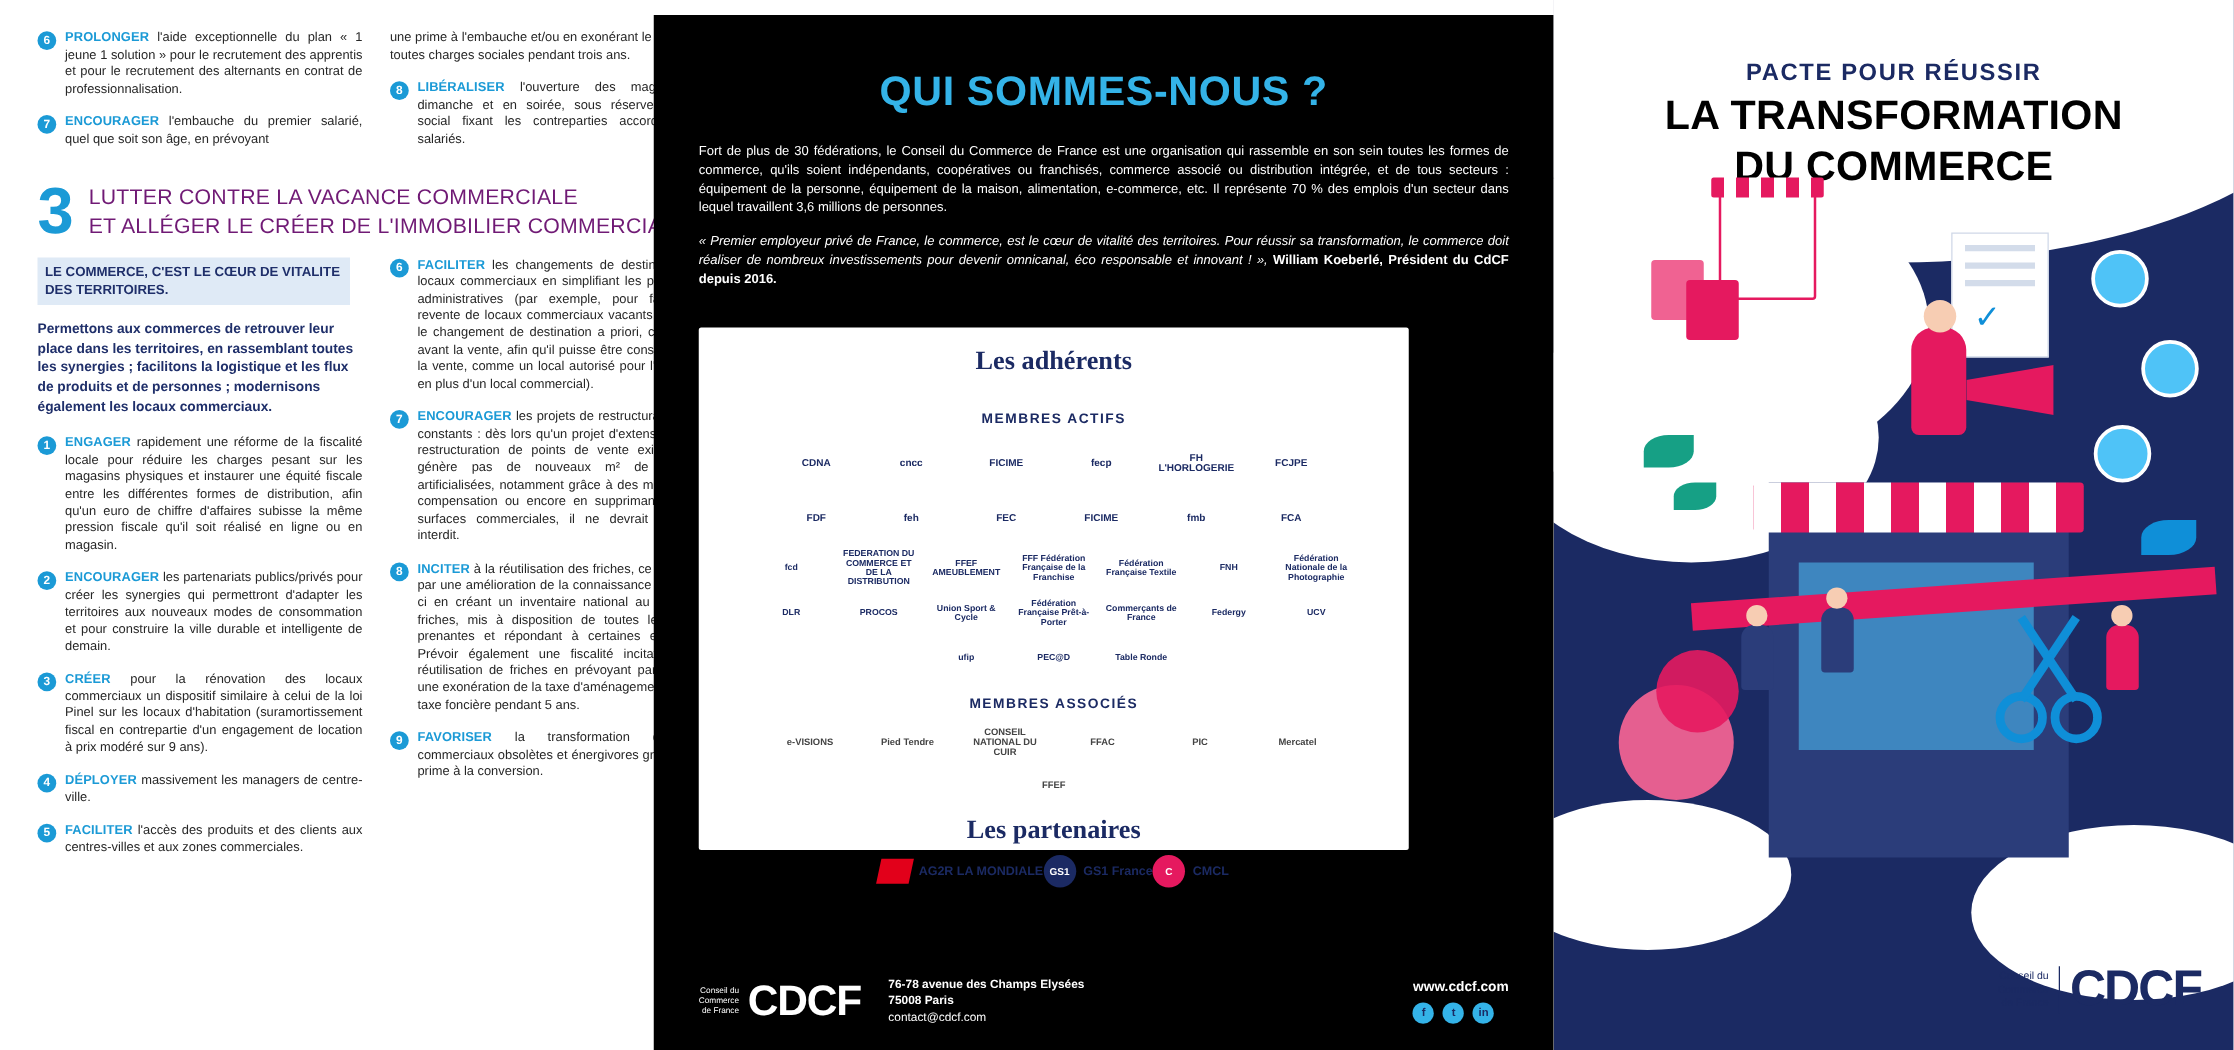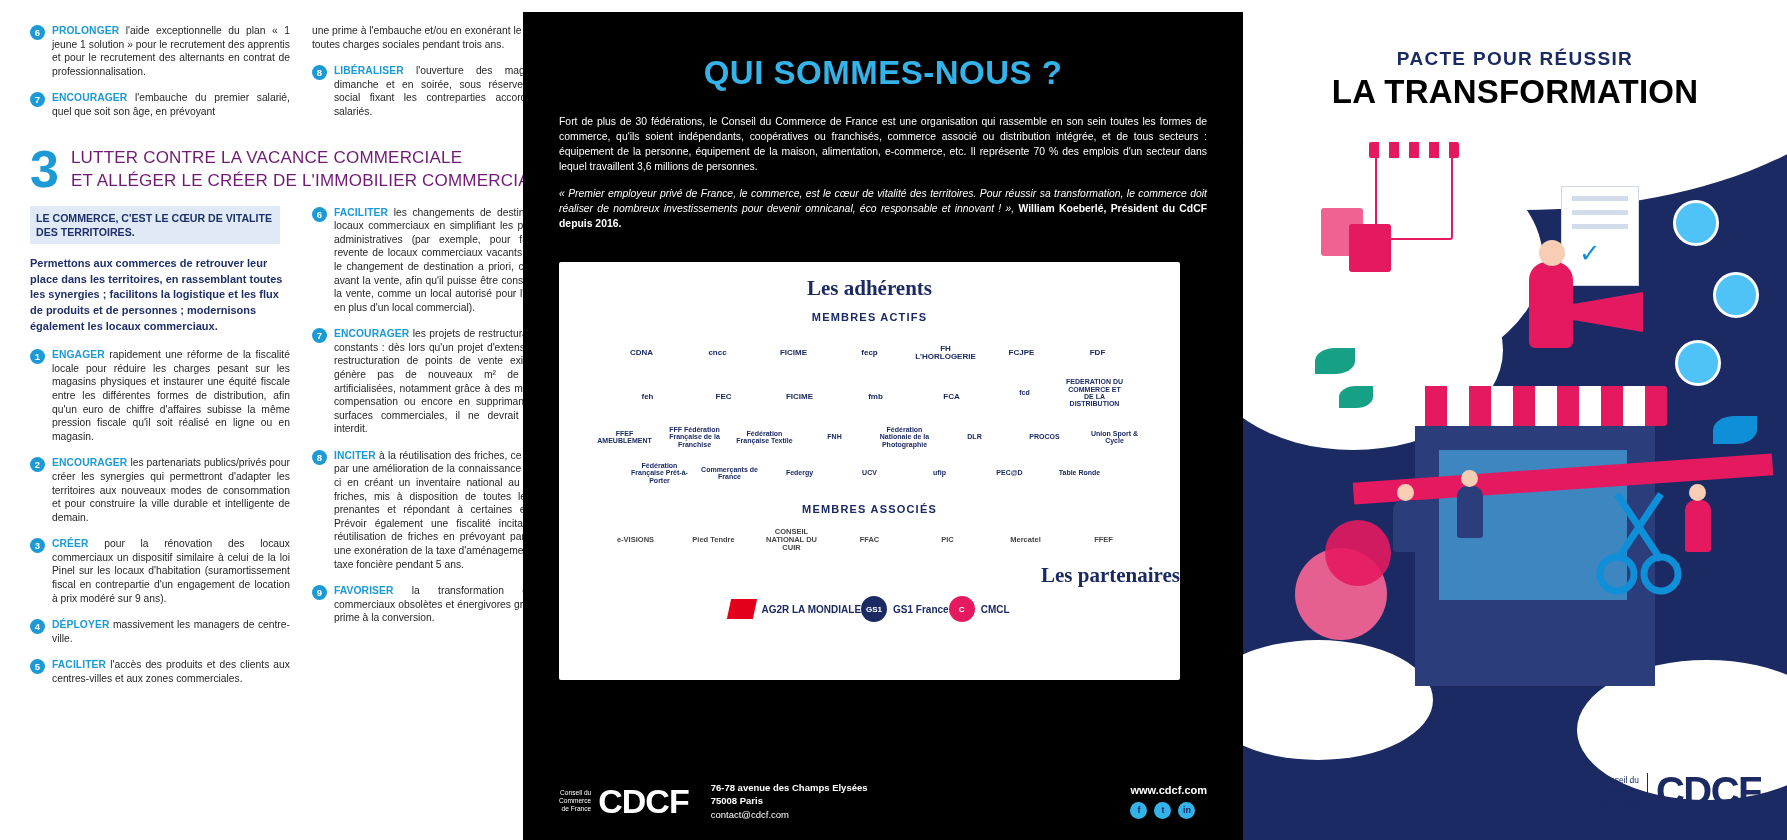--- a/index.html
+++ b/index.html
@@ -67,41 +67,41 @@
     color:#ffffff; font-size:10.4px; line-height:1.45; text-align:justify;
     margin-bottom:12px;
   }
   .qui-quote {
     color:#ffffff; font-size:10.4px; line-height:1.45; text-align:justify;
     font-style:italic;
   }
   .qui-quote b { font-style:normal; font-weight:bold; }
 
   .white-card {
-    position:absolute; left:36px; top:250px; width:621px; height:418px;
+    position:absolute; left:36px; top:250px; width:568px; height:418px;
     background:#ffffff; border-radius:2px;
   }
   .card-title {
     text-align:center; color:#1b2a63; font-size:21px; font-weight:bold;
     font-family:"Liberation Serif", serif; padding-top:14px;
   }
   .card-sub {
     text-align:center; color:#1b2a63; font-size:11px; font-weight:bold;
-    letter-spacing:1.2px; margin-top:10px;
+    letter-spacing:1.2px; margin-top:28px;
   }
   .logo-grid { display:flex; flex-wrap:wrap; justify-content:center; gap:4px 8px; padding:10px 26px 0 26px; }
   .logo {
     width:68px; height:40px; display:flex; align-items:center; justify-content:center;
     font-size:8px; font-weight:bold; text-align:center; line-height:1.05;
     color:#1b2a63; overflow:hidden;
   }
   .logo.sm { width:62px; height:32px; font-size:7px; }
   .logo.assoc { width:70px; height:30px; font-size:7.5px; color:#444; }
   .partners-title {
-    text-align:right; color:#1b2a63; font-size:21px; font-weight:bold;
+    text-align:center; color:#1b2a63; font-size:21px; font-weight:bold;
     font-family:"Liberation Serif", serif; margin-top:8px;
   }
   .partner-row { display:flex; justify-content:center; align-items:center; margin-top:8px; }
   .partner { font-size:10px; font-weight:bold; color:#1b2a63; display:flex; align-items:center; gap:6px; }
   .pbox { width:26px; height:20px; background:#e2001a; transform:skewX(-12deg); }
   .pcircle { width:26px; height:26px; border-radius:50%; background:#1b2a63; color:#fff;
              font-size:8px; display:flex; align-items:center; justify-content:center; }
 
   
   .center-footer {
@@ -426,20 +426,21 @@
 
   <div class="right-panel">
     <div class="cover-bg"></div>
     <div class="cloud-top"></div>
     <div class="cloud-mid"></div>
     <div class="cloud-mid2"></div>
 
     <div class="cover-title">
       <div class="pacte">PACTE POUR RÉUSSIR</div>
       <div class="transfo">LA TRANSFORMATION</div>
+      <div class="transfo">DU COMMERCE</div>
     </div>
 
     <div class="small-awning"></div>
     <div class="small-shop"></div>
     <div class="bag" style="left:78px; top:208px;"></div>
     <div class="bag" style="left:106px; top:224px; background:#e5195f;"></div>
 
     <div class="doc-card">
       <div class="doc-line"></div>
       <div class="doc-line"></div>

